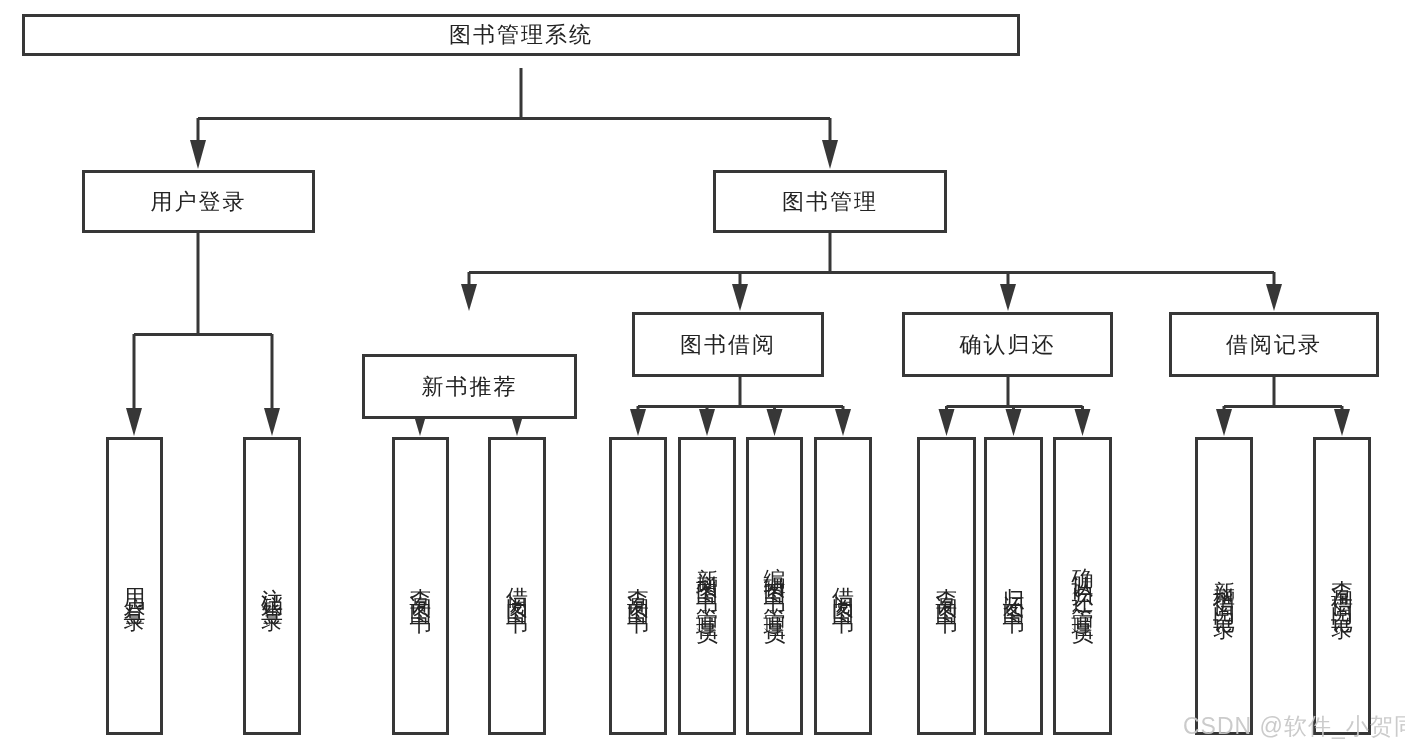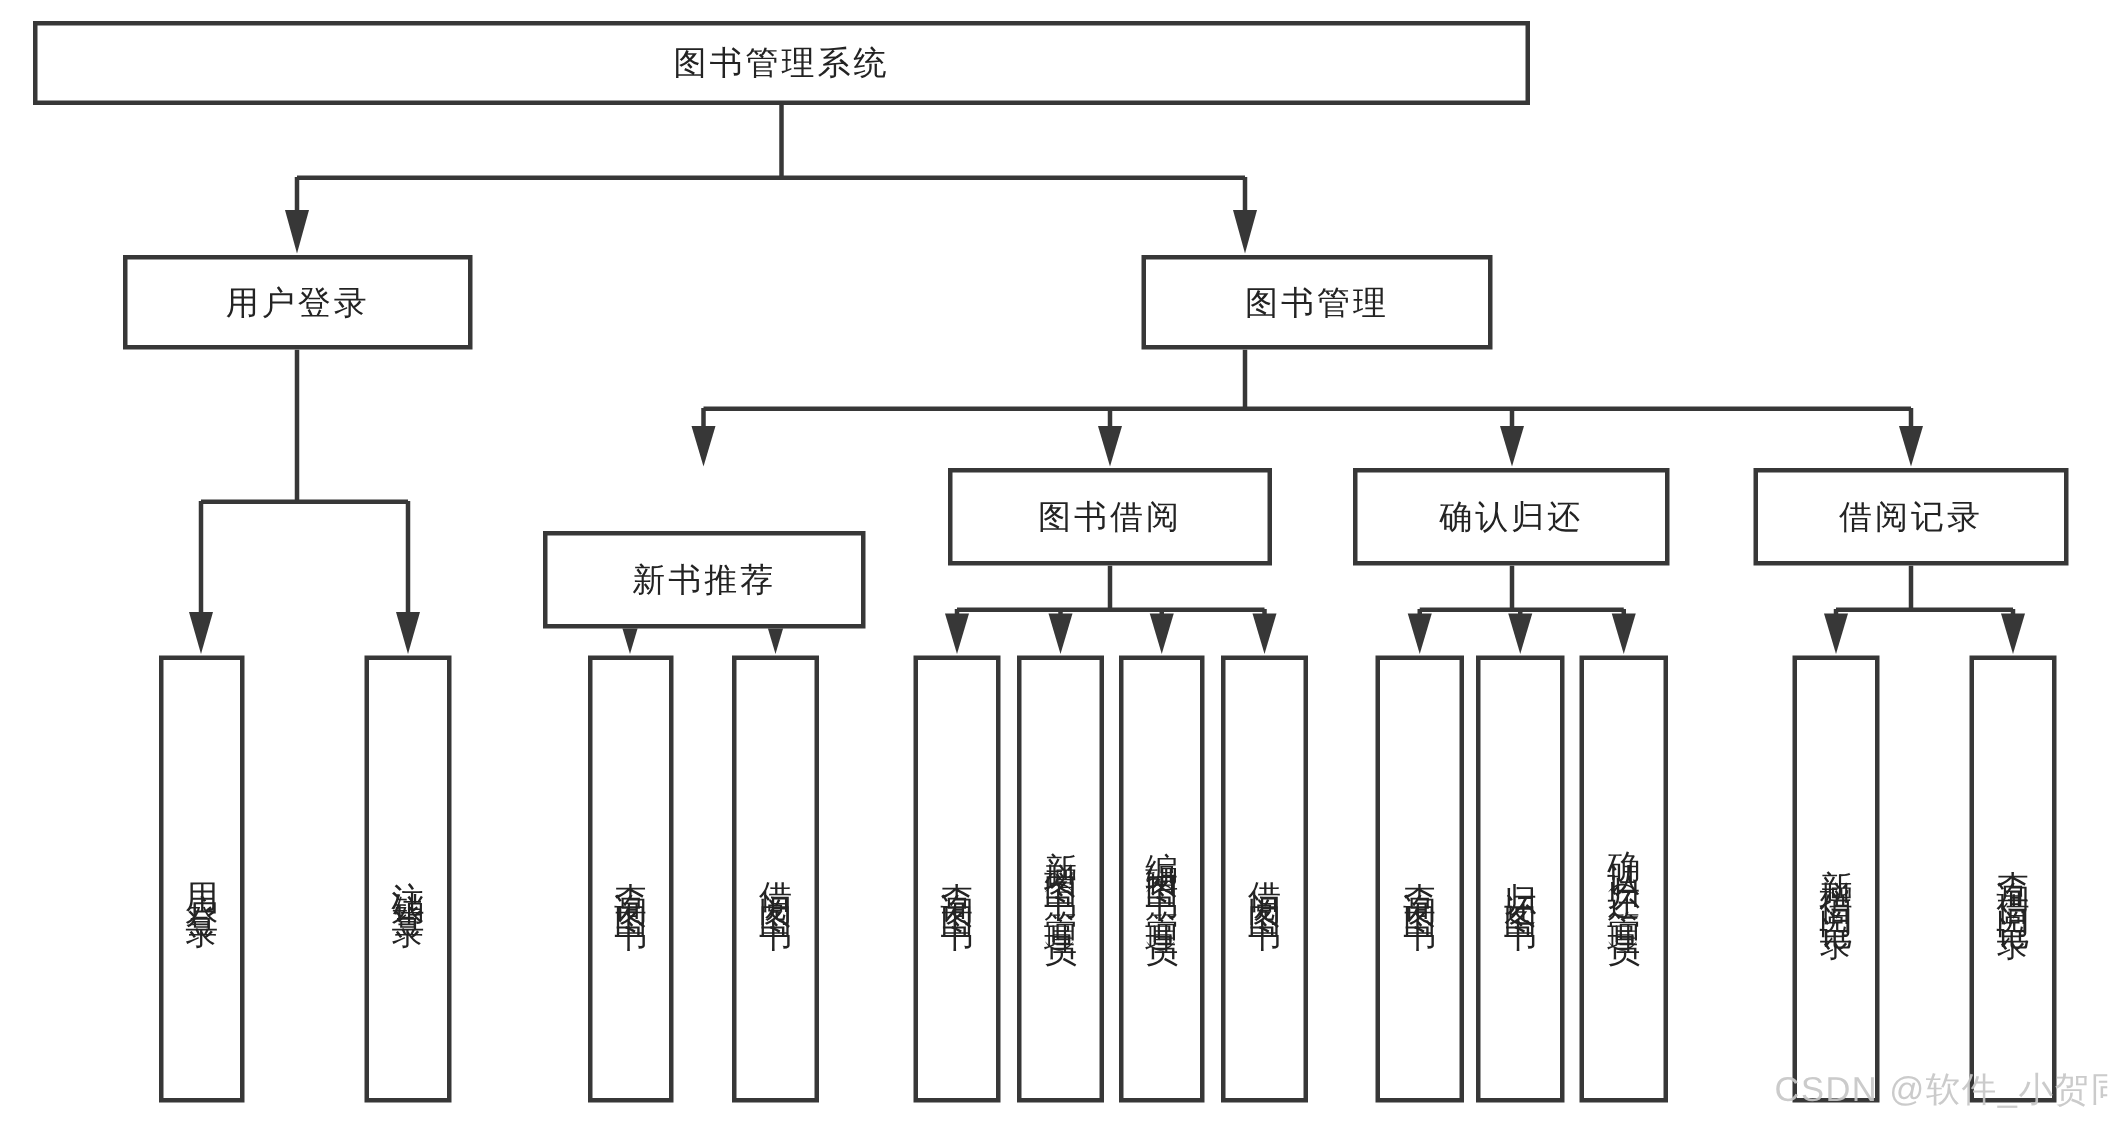--- a/index.html
+++ b/index.html
@@ -36,26 +36,26 @@
     left:1183px;top:711px;
     z-index:2;
     font-size:23px;
     letter-spacing:1px;
     color:#c7c7c7;
     opacity:0.92;
     white-space:nowrap;
   }
 
   
-  #n-root{left:22px;top:14px;width:998px;height:56px;}
+  #n-root{left:22px;top:14px;width:998px;height:42px;}
   #n-user-login-branch{left:82px;top:170px;width:233px;height:63px;}
-  #n-book-management{left:713px;top:170px;width:234px;height:63px;margin-left:48px;}
+  #n-book-management{left:713px;top:170px;width:234px;height:63px;}
 
   #n-new-book-rec{left:362px;top:312px;width:215px;height:65px;margin-top:42px;}
-  #n-book-borrowing{left:632px;top:312px;width:216px;height:65px;}
+  #n-book-borrowing{left:632px;top:312px;width:192px;height:65px;}
   #n-current-borrowing{left:902px;top:312px;width:211px;height:65px;}
   #n-borrowing-records{left:1169px;top:312px;width:210px;height:65px;}
 
   .v-node{top:437px;height:298px;}
   #n-user-login-leaf{left:106px;width:57px;}
   #n-logout{left:243px;width:58px;}
   #n-query-books-1{left:392px;width:57px;}
   #n-borrow-books-1{left:488px;width:58px;}
   #n-query-books-2{left:609px;width:58px;}
   #n-add-books-admin{left:678px;width:58px;}

